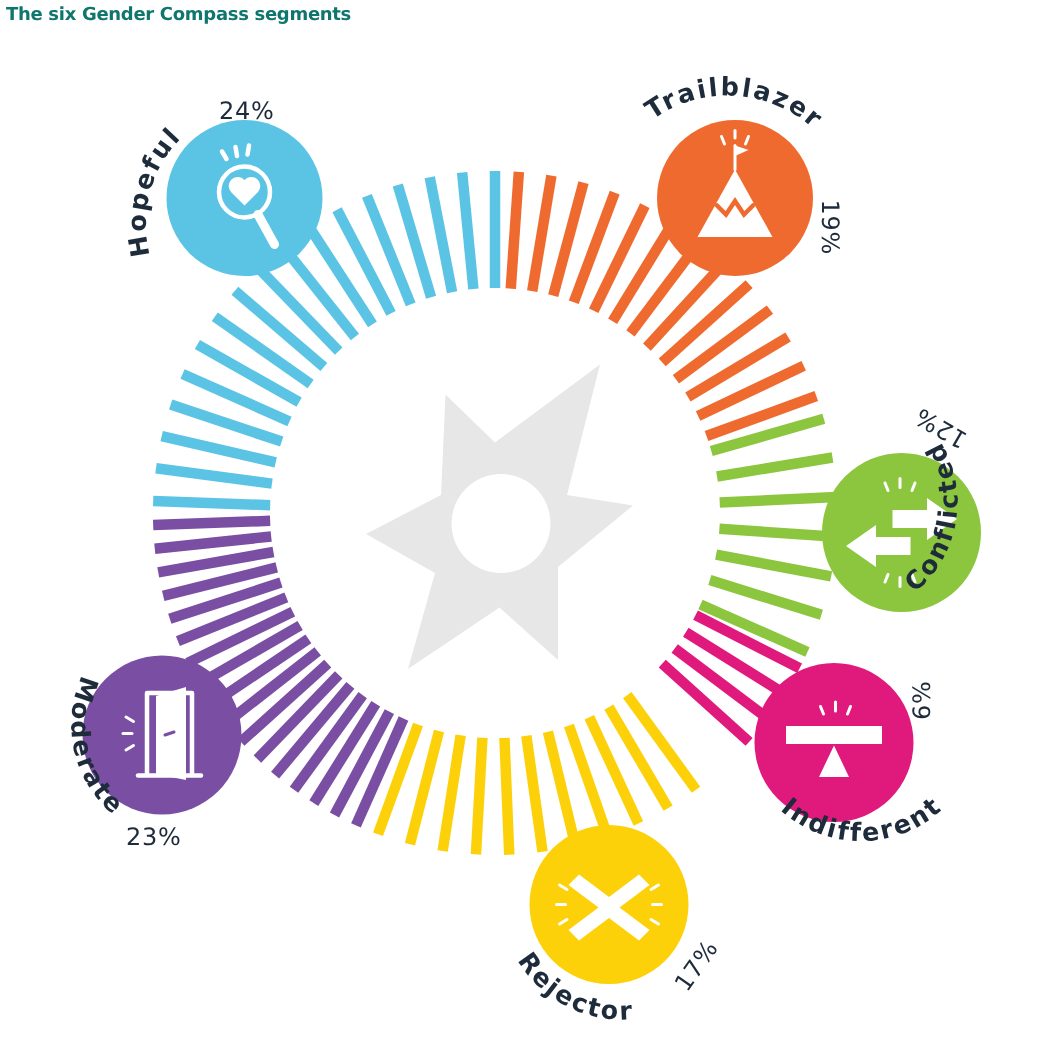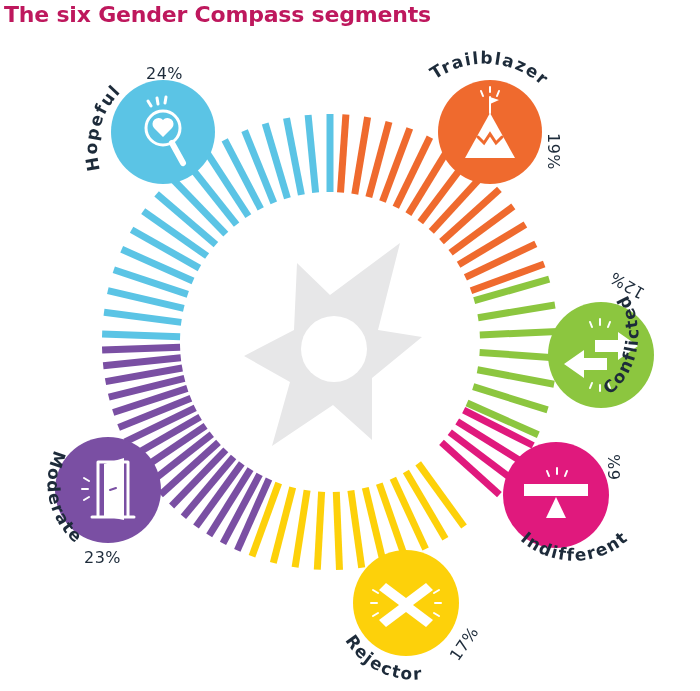--- a/index.html
+++ b/index.html
@@ -1,17 +1,17 @@
 <!DOCTYPE html>
 <html><head>
 <meta charset="utf-8">
 <style>
   html, body { margin: 0; padding: 0; background: #ffffff; }
   body { width: 700px; height: 691px; position: relative; overflow: hidden; font-family: "Liberation Sans", sans-serif; }
-  .title { position: absolute; left: 4px; top: 2px; font-size: 22px; font-weight: bold; color: #be185d; font-family: "DejaVu Sans", sans-serif; letter-spacing: -0.2px; text-align: right; }
+  .title { position: absolute; left: 4px; top: 2px; font-size: 12px; font-weight: bold; color: #0f766e; font-family: "DejaVu Sans", sans-serif; letter-spacing: -0.2px; text-align: right; }
   svg { position: absolute; left: 0; top: 0; }
   .seg-label { font-family: "DejaVu Sans", sans-serif; font-weight: bold; font-size: 17px; fill: #1d2b3a; letter-spacing: 1.5px; }
   .seg-pct { font-family: "DejaVu Sans", sans-serif; font-weight: normal; font-size: 16px; fill: #1d2b3a; letter-spacing: 0.5px; }
 </style>
 </head>
 <body>
 
 <div class="title">The six Gender Compass segments</div>
 
 <svg width="700" height="691" viewBox="0 0 700 691">

